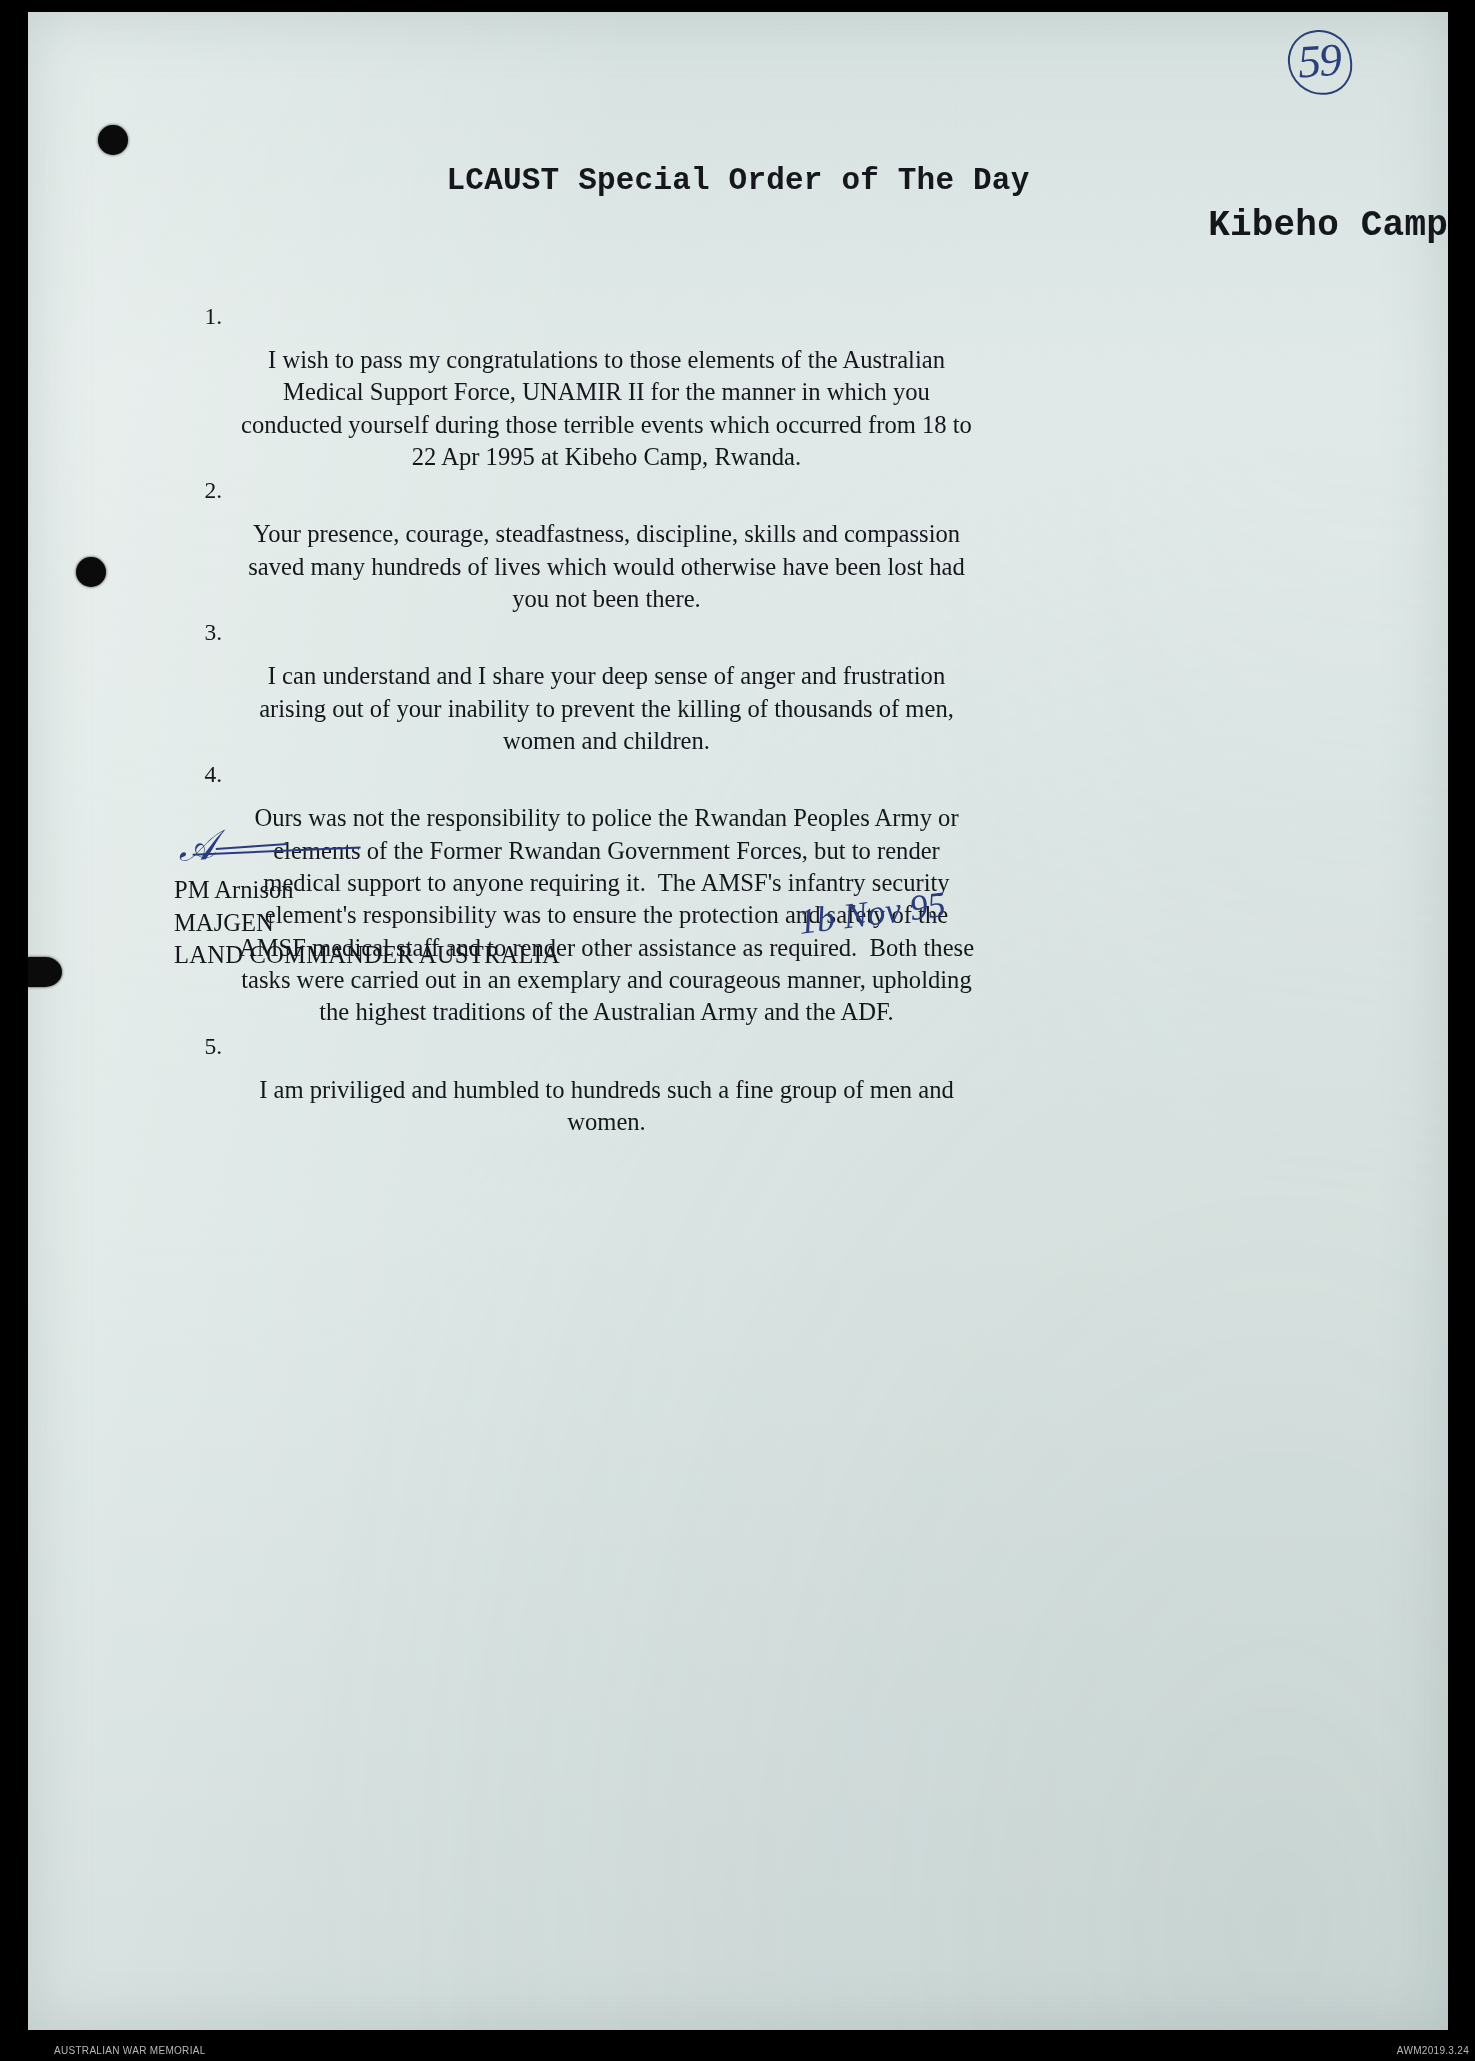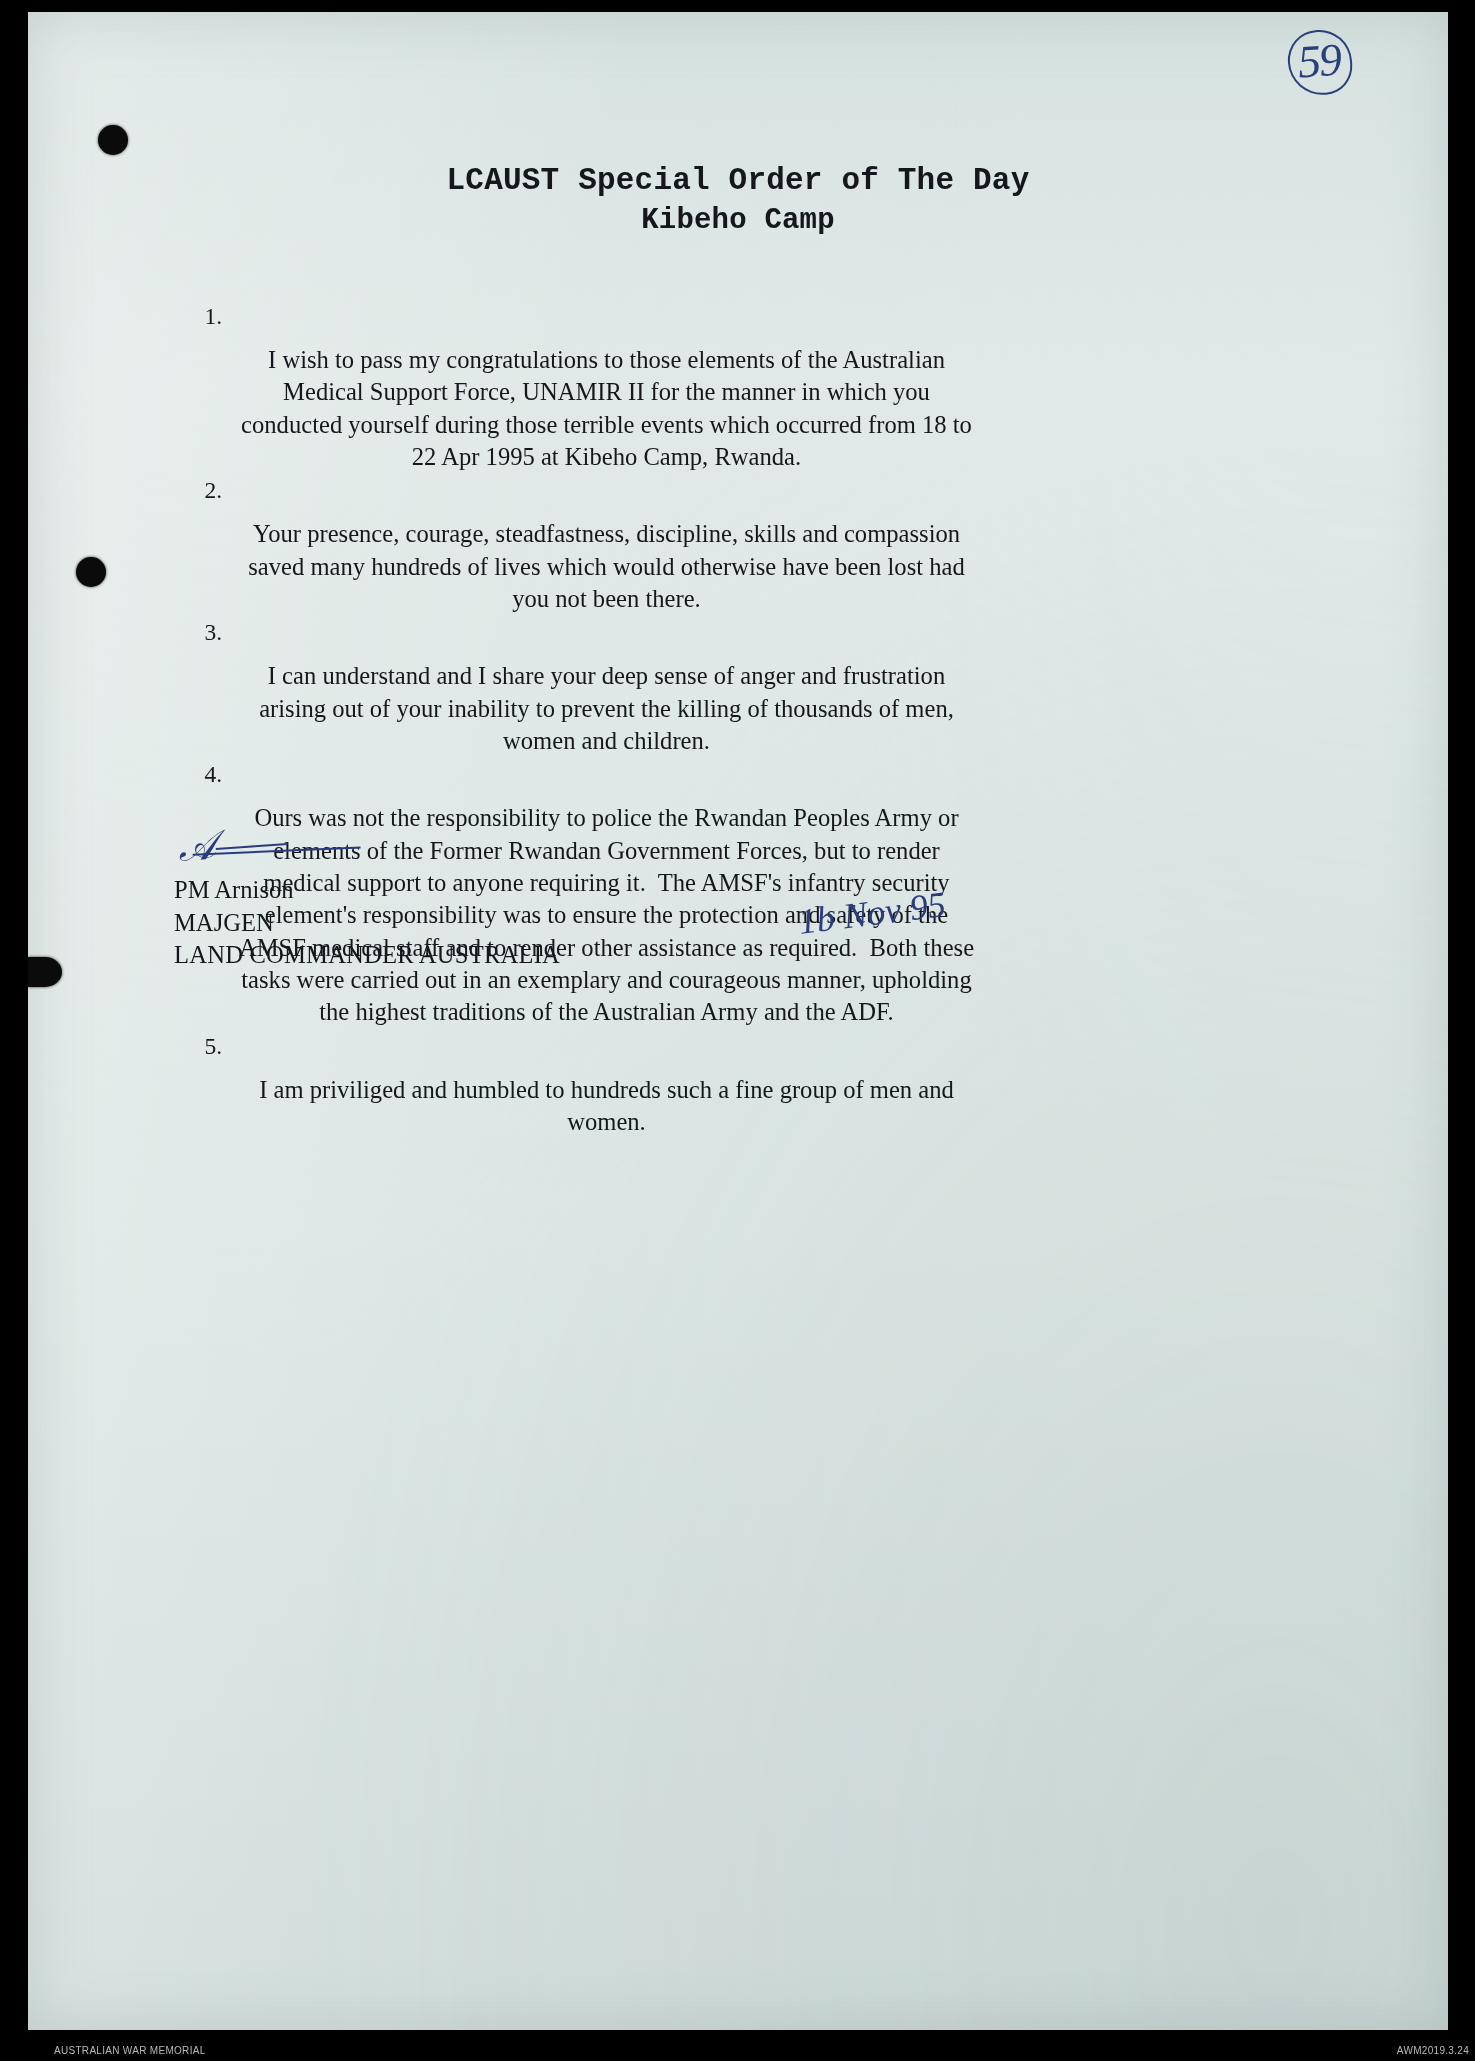--- a/index.html
+++ b/index.html
@@ -90,21 +90,21 @@
     right: 0;
     top: 148px;
     text-align: center;
     font-family: Liberation Mono, monospace;
     font-weight: bold;
     color: #15171c;
     line-height: 1.34;
     letter-spacing: .2px;
   }
   #title-line-1 { font-size: 31px; }
-  #title-line-2 { font-size: 29px; }
+  #title-line-2 { font-size: 36px; text-align: right; }
 
   
   #body-list {
     position: absolute;
     left: 160px;
     top: 288px;
     width: 790px;
     color: #15171c;
     font-size: 24.6px;
     line-height: 1.315;

